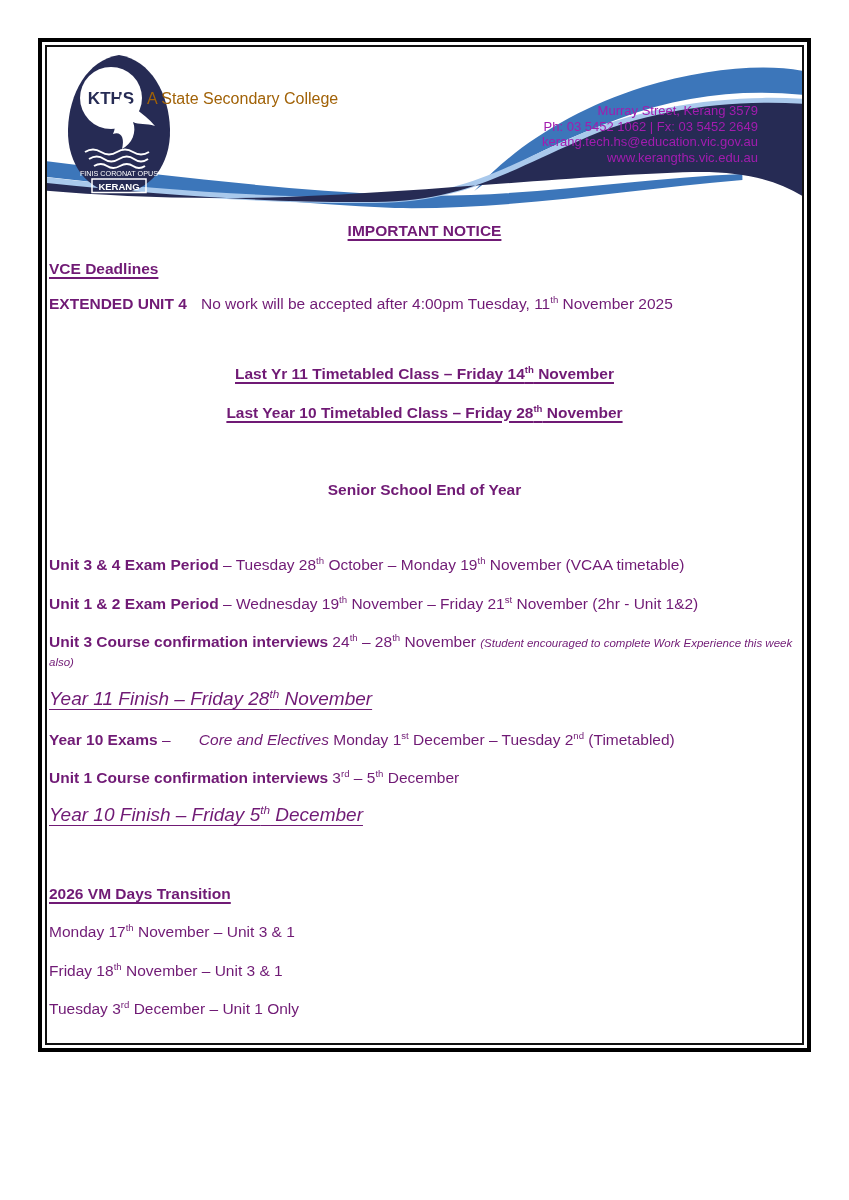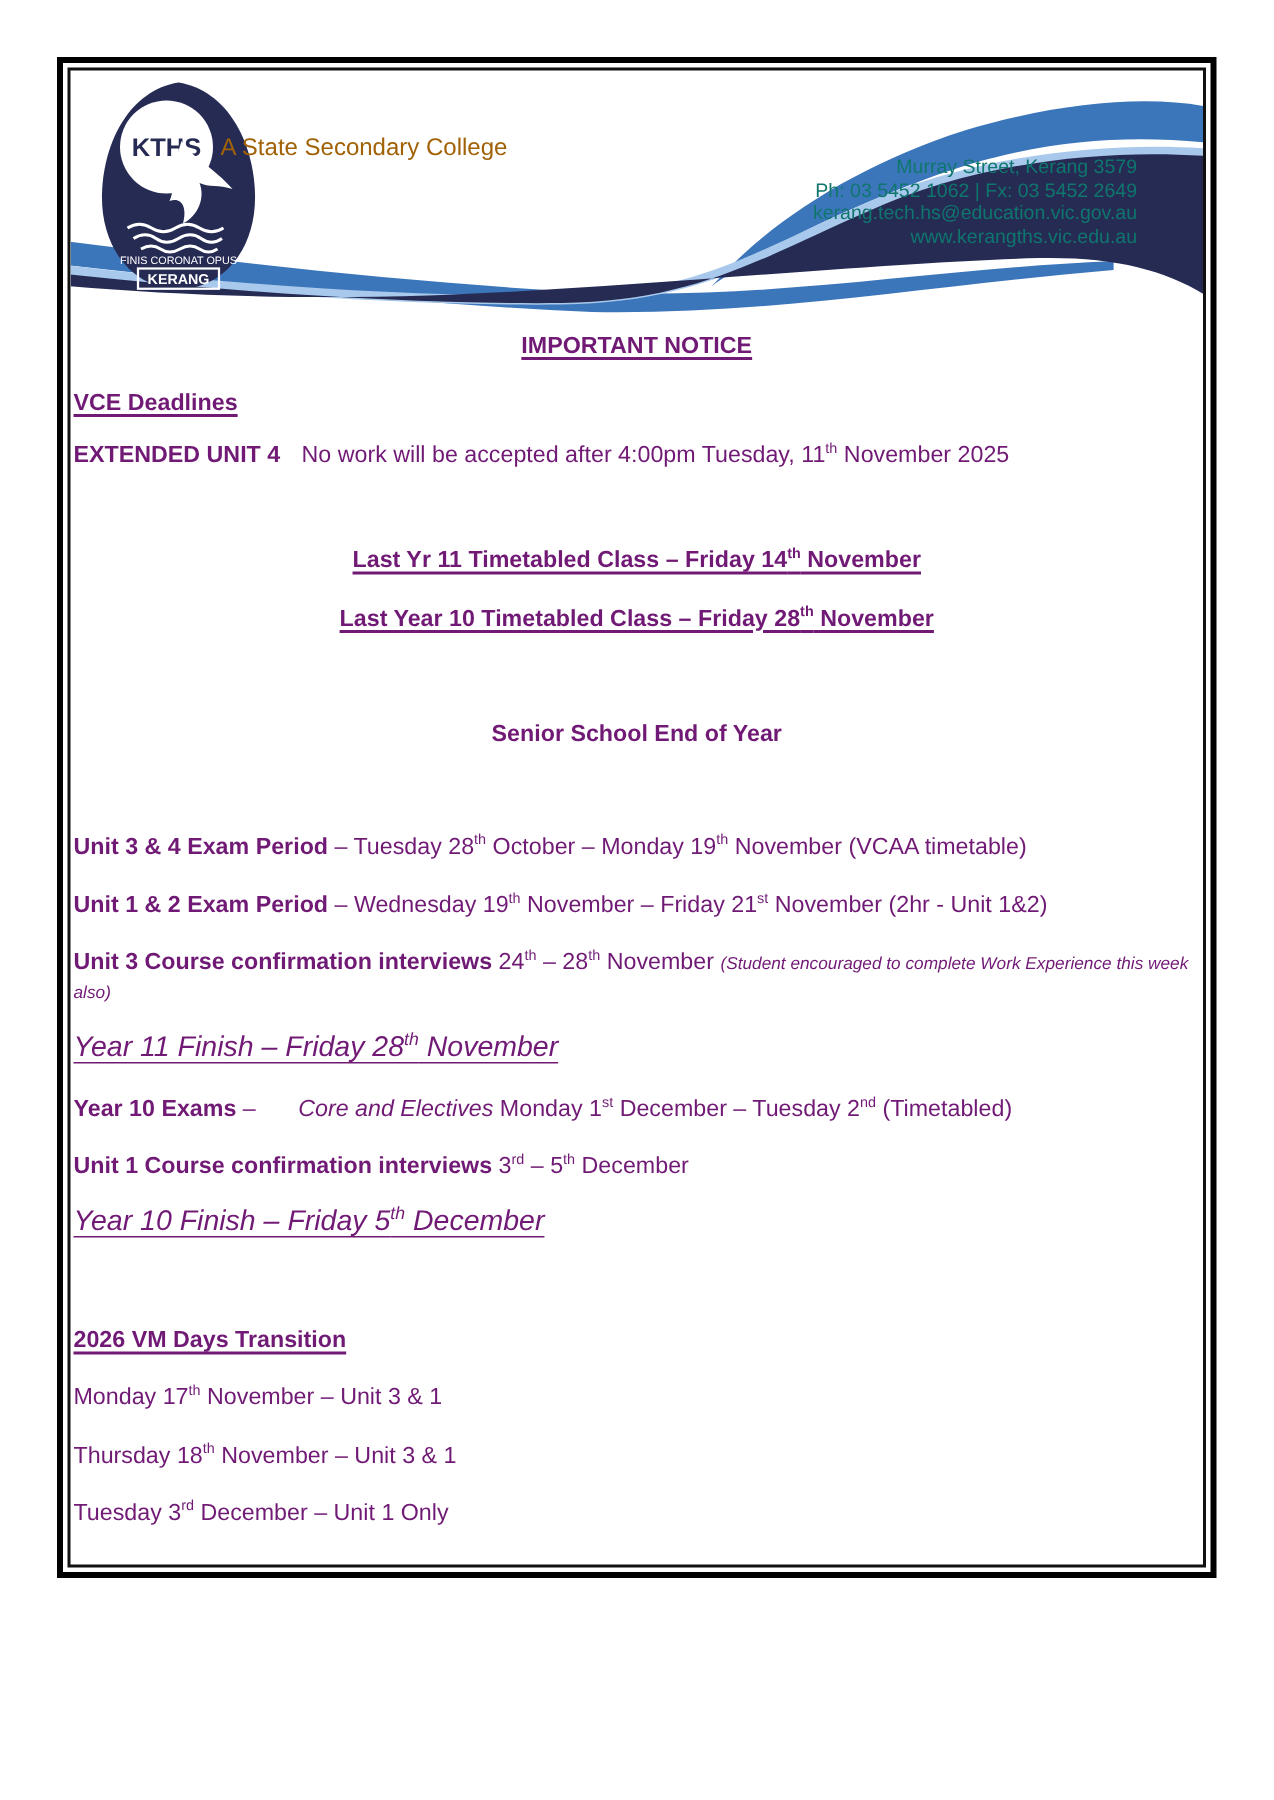--- a/index.html
+++ b/index.html
@@ -17,21 +17,21 @@
   .header { position:relative; height:165px; overflow:hidden; }
   .swoosh { position:absolute; left:0; top:0; width:100%; height:165px; }
 
   .logo { position:absolute; left:16px; top:5px; width:112px; height:144px; }
 
   .school-id { position:absolute; left:100px; top:40px; }
   .school-name { font-size:19.5px; font-weight:bold; color:#2e3560; letter-spacing:0.1px; }
   .school-sub  { font-size:16px; color:#a16207; margin-top:3px; }
 
   .contact { position:absolute; right:44px; top:56px; text-align:right;
-             color:#0f766e; font-size:13px; line-height:15.5px; }
+             color:#a21caf; font-size:13px; line-height:15.5px; }
 
   
   .doc-body { padding:0 2px; font-size:15.5px; color:#701a75; line-height:1.25; }
   .doc-body p { margin-top:19px; }
 
   .center { text-align:center; }
   .bold { font-weight:bold; }
   .ul { text-decoration:underline; text-underline-offset:3px; text-decoration-thickness:1.5px; }
 
   .title-line { margin-top:9px !important; }
@@ -140,21 +140,21 @@
         <p><span class="seg-b">Year 10 Exams</span><span class="seg-n"> – </span><span class="seg-i">Core and Electives</span><span class="seg-n"> Monday 1</span><span class="seg-sup">st</span><span class="seg-n"> December – Tuesday 2</span><span class="seg-sup">nd</span><span class="seg-n"> (Timetabled)</span></p>
 
         <p><span class="seg-b">Unit 1 Course confirmation interviews</span><span class="seg-n"> 3</span><span class="seg-sup">rd</span><span class="seg-n"> – 5</span><span class="seg-sup">th</span><span class="seg-n"> December</span></p>
 
         <p class="finish-line"><span class="seg-n">Year 10 Finish – Friday 5</span><span class="seg-sup">th</span><span class="seg-n"> December</span></p>
 
         <p class="bold ul gap-note">2026 VM Days Transition</p>
 
         <p><span class="seg-n">Monday 17</span><span class="seg-sup">th</span><span class="seg-n"> November – Unit 3 &amp; 1</span></p>
 
-        <p><span class="seg-n">Thursday 18</span><span class="seg-sup">th</span><span class="seg-n"> November – Unit 3 &amp; 1</span></p>
+        <p><span class="seg-n">Friday 18</span><span class="seg-sup">th</span><span class="seg-n"> November – Unit 3 &amp; 1</span></p>
 
         <p><span class="seg-n">Tuesday 3</span><span class="seg-sup">rd</span><span class="seg-n"> December – Unit 1 Only</span></p>
 
         <p class="center note-line gap-note">**No Timetabled 2026 VCE Transition**</p>
 
       </div>
 
     </div>
   </div>
 </div>

